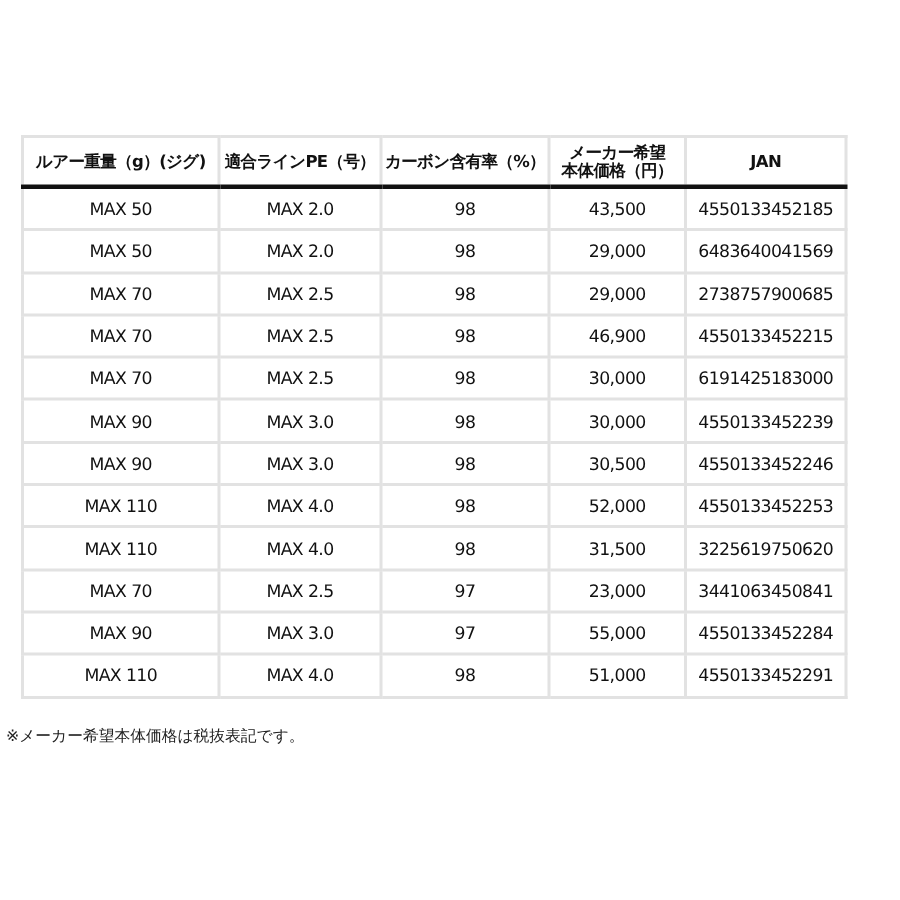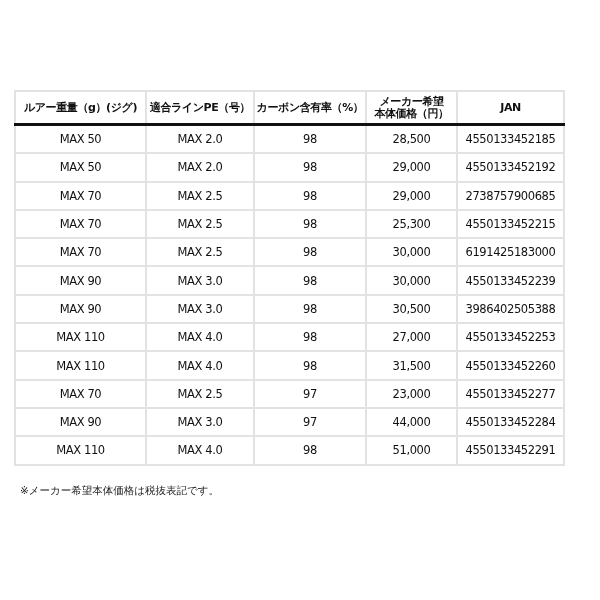--- a/index.html
+++ b/index.html
@@ -6,21 +6,21 @@
   body { width:600px; height:600px; position:relative; overflow:hidden;
          font-family:"DejaVu Sans", "Liberation Sans", sans-serif; color:#111; }
   table.spec { position:absolute; left:14px; top:90px; width:549px;
                border-collapse:collapse; table-layout:fixed; }
   table.spec th, table.spec td { border:2px solid #e2e2e2; text-align:center;
                padding:0; font-size:11.5px; letter-spacing:-0.4px; }
   table.spec th { height:31px; font-weight:bold; font-size:11px; line-height:12px;
                   border-bottom:3px solid #111; }
   table.spec td { height:26.3px; font-weight:normal; }
   .c1 { width:131px; } .c2 { width:108px; } .c3 { width:112px; } .c4 { width:91px; } .c5 { width:107px; }
-  .note { position:absolute; left:20px; top:484px; font-size:10.5px; color:#222; }
+  .note { position:absolute; left:4px; top:484px; font-size:10.5px; color:#222; }
 </style>
 </head>
 <body>
 
 <table class="spec">
   <colgroup>
     <col class="c1">
       <col class="c2">
       <col class="c3">
       <col class="c4">
@@ -35,42 +35,42 @@
         <span id="price-hdr">メーカー希望<br>本体価格（円）</span>
       </th>
       <th>JAN</th>
     </tr>
   </thead>
   <tbody id="tbody">
       <tr>
         <td>MAX 50</td>
         <td>MAX 2.0</td>
         <td>98</td>
-        <td>28,500</td>
+        <td>43,500</td>
         <td>4550133452185</td>
       </tr>
       <tr>
         <td>MAX 50</td>
         <td>MAX 2.0</td>
         <td>98</td>
         <td>29,000</td>
-        <td>4550133452192</td>
+        <td>6483640041569</td>
       </tr>
       <tr>
         <td>MAX 70</td>
         <td>MAX 2.5</td>
         <td>98</td>
         <td>29,000</td>
         <td>2738757900685</td>
       </tr>
       <tr>
         <td>MAX 70</td>
         <td>MAX 2.5</td>
         <td>98</td>
-        <td>25,300</td>
+        <td>46,900</td>
         <td>4550133452215</td>
       </tr>
       <tr>
         <td>MAX 70</td>
         <td>MAX 2.5</td>
         <td>98</td>
         <td>30,000</td>
         <td>6191425183000</td>
       </tr>
       <tr>
@@ -78,48 +78,48 @@
         <td>MAX 3.0</td>
         <td>98</td>
         <td>30,000</td>
         <td>4550133452239</td>
       </tr>
       <tr>
         <td>MAX 90</td>
         <td>MAX 3.0</td>
         <td>98</td>
         <td>30,500</td>
-        <td>3986402505388</td>
+        <td>4550133452246</td>
       </tr>
       <tr>
         <td>MAX 110</td>
         <td>MAX 4.0</td>
         <td>98</td>
-        <td>27,000</td>
+        <td>52,000</td>
         <td>4550133452253</td>
       </tr>
       <tr>
         <td>MAX 110</td>
         <td>MAX 4.0</td>
         <td>98</td>
         <td>31,500</td>
-        <td>4550133452260</td>
+        <td>3225619750620</td>
       </tr>
       <tr>
         <td>MAX 70</td>
         <td>MAX 2.5</td>
         <td>97</td>
         <td>23,000</td>
-        <td>4550133452277</td>
+        <td>3441063450841</td>
       </tr>
       <tr>
         <td>MAX 90</td>
         <td>MAX 3.0</td>
         <td>97</td>
-        <td>44,000</td>
+        <td>55,000</td>
         <td>4550133452284</td>
       </tr>
       <tr>
         <td>MAX 110</td>
         <td>MAX 4.0</td>
         <td>98</td>
         <td>51,000</td>
         <td>4550133452291</td>
       </tr>
     </tbody>

